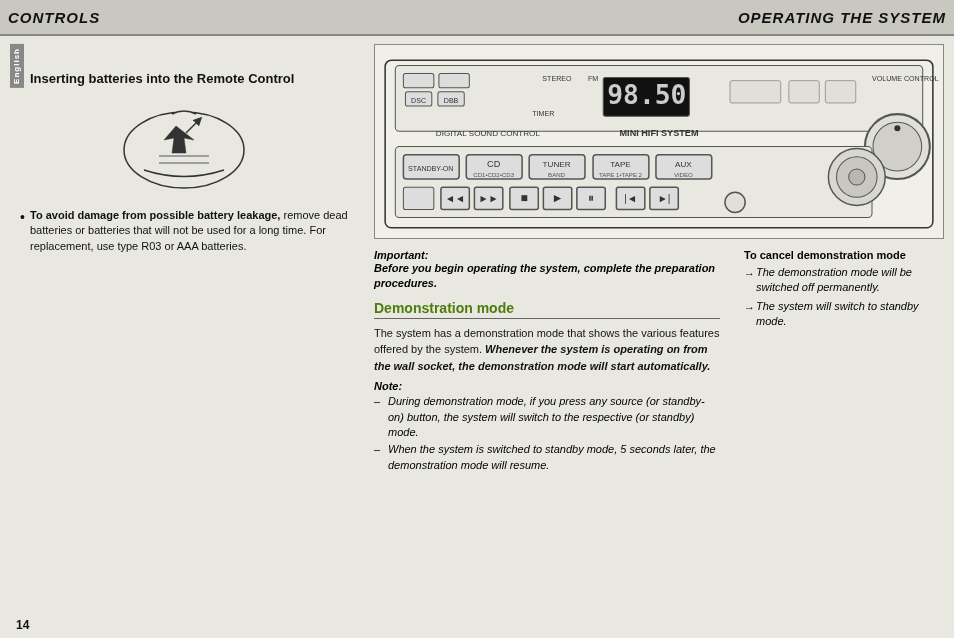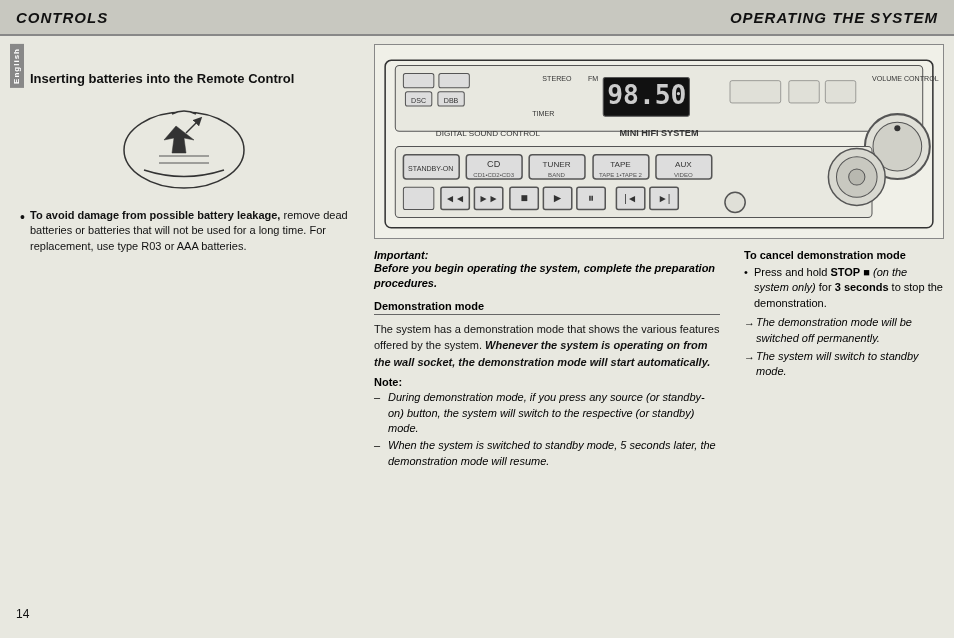--- a/index.html
+++ b/index.html
@@ -17,21 +17,21 @@
       background: #e8e8e0;
       position: relative;
     }
     
     .header {
       display: flex;
       justify-content: space-between;
       align-items: center;
       background: #c8c8c0;
       border-bottom: 2px solid #888;
-      padding: 6px 16px;
+      padding: 6px 8px;
       height: 36px;
     }
     .header-left {
       font-weight: 900;
       font-size: 15px;
       letter-spacing: 1px;
       color: #111;
       font-style: italic;
     }
     .header-right {
@@ -148,37 +148,38 @@
       font-size: 11px;
       display: block;
     }
     .important-body {
       font-style: italic;
       font-weight: bold;
       font-size: 11px;
       line-height: 1.4;
     }
     .demo-heading {
-      font-size: 11px;
+      font-size: 14px;
       font-weight: bold;
       border-bottom: 1.5px solid #666;
       padding-bottom: 2px;
       margin-bottom: 6px;
-      color: #000000;
+      color: #4d7c0f;
     }
     .demo-body {
       font-size: 11px;
       line-height: 1.5;
       color: #111;
     }
     .demo-body .bold-italic {
       font-weight: bold;
       font-style: italic;
     }
     .note-label {
+      font-style: italic;
       font-weight: bold;
       font-size: 11px;
     }
     .note-item {
       font-style: italic;
       font-size: 11px;
       line-height: 1.4;
       padding-left: 14px;
       position: relative;
       margin-top: 2px;
@@ -214,24 +215,24 @@
       font-style: italic;
     }
     .arrow-item::before {
       content: "→";
       position: absolute;
       left: 0;
     }
     
     .page-number {
       position: absolute;
-      bottom: 17px;
+      bottom: 6px;
       left: 16px;
       font-size: 12px;
-      font-weight: normal;
+      font-weight: bold;
       color: #111;
     }
   </style>
 </head>
 <body>
 
 <div class="page">
 
   <div class="header">
     <span class="header-left">CONTROLS</span>
@@ -391,23 +392,20 @@
               <span>During demonstration mode, if you press any source (or standby-on) button, the system will switch to the respective (or standby) mode.</span>
             </div>
             <div class="note-item">
               <span>When the system is switched to standby mode, 5 seconds later, the demonstration mode will resume.</span>
             </div>
           </div>
         </div>
 
         <div class="demo-right">
           <div class="cancel-heading">To cancel demonstration mode</div>
-          <div class="cancel-bullet">
-            <span>Press and hold </span><strong>STOP</strong><span> ■ </span><em>(on the system only)</em><span> for </span><strong>3 seconds</strong><span> to stop the demonstration.</span>
-          </div>
           <div class="arrow-item">
             <span>The demonstration mode will be switched off permanently.</span>
           </div>
           <div class="arrow-item">
             <span>The system will switch to standby mode.</span>
           </div>
         </div>
       </div>
     </div>
   </div>

